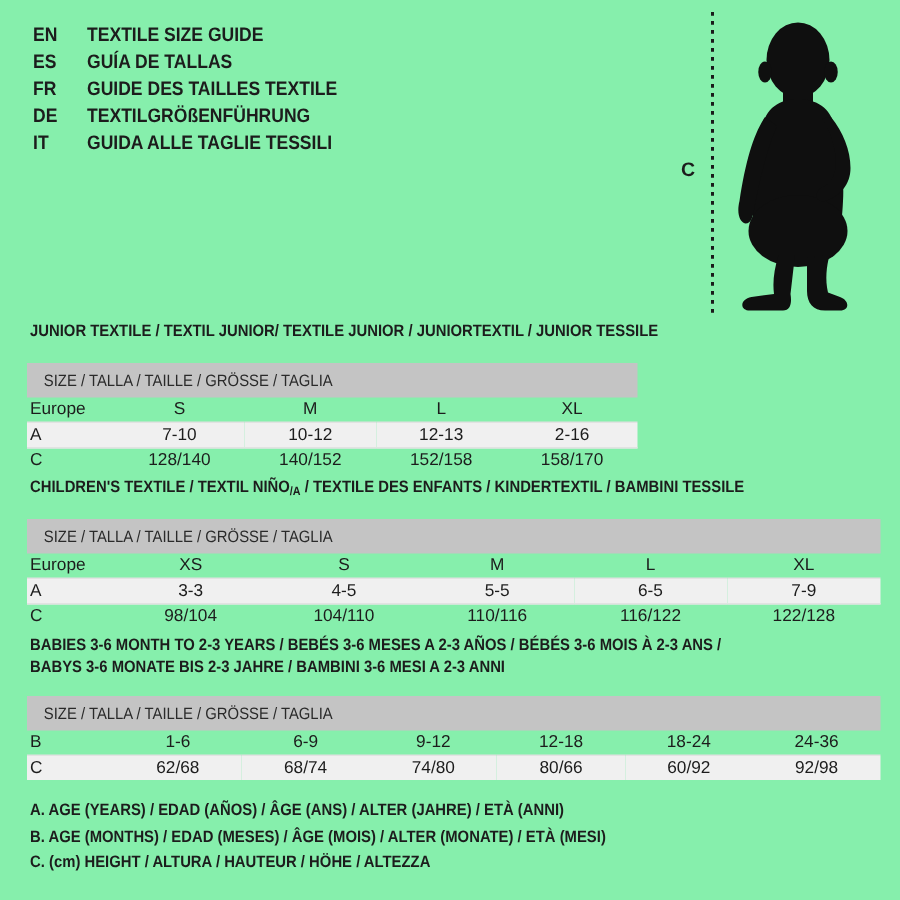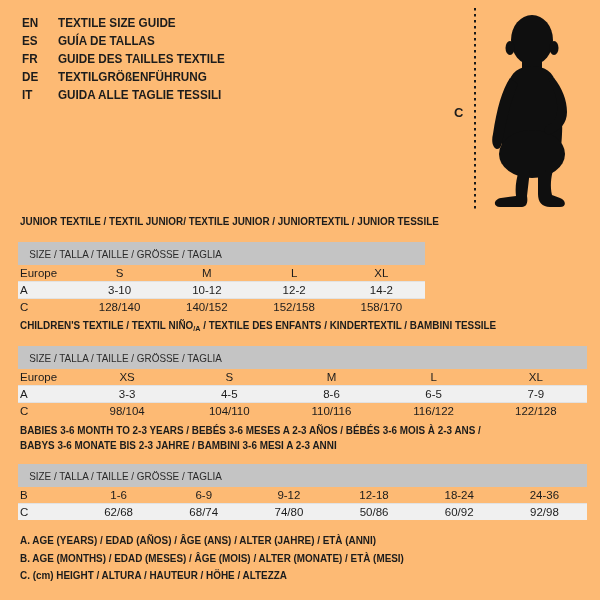--- a/index.html
+++ b/index.html
@@ -1,17 +1,17 @@
 <!DOCTYPE html>
 <html><head>
 <meta charset="utf-8">
 <style>
   html,body{margin:0;padding:0;background:#ffffff;}
   .screen{
-    position:relative;width:600px;height:600px;background:#fdba74;overflow:hidden;
+    position:relative;width:600px;height:600px;background:#86efac;overflow:hidden;
     font-family:"Liberation Sans", sans-serif;color:#1c1c1c;
   }
   
   .lang-block{position:absolute;left:22px;top:14px;transform:scaleX(0.9);transform-origin:left top;}
   .lang-row{display:flex;height:18px;line-height:18px;font-size:13px;font-weight:700;letter-spacing:0;}
   .lang-code{width:40px;flex:0 0 40px;}
   .lang-label{white-space:nowrap;}
   
   .figure-svg{position:absolute;left:466px;top:6px;}
   .height-label{position:absolute;left:454px;top:105px;font-size:13px;font-weight:700;}
@@ -118,24 +118,24 @@
     <tbody>
       <tr>
         <td class="lbl">Europe</td>
         <td>S</td>
         <td>M</td>
         <td>L</td>
         <td>XL</td>
       </tr>
       <tr>
         <td class="lbl">A</td>
-        <td>3-10</td>
+        <td>7-10</td>
         <td>10-12</td>
-        <td>12-2</td>
-        <td>14-2</td>
+        <td>12-13</td>
+        <td>2-16</td>
       </tr>
       <tr>
         <td class="lbl">C</td>
         <td>128/140</td>
         <td>140/152</td>
         <td>152/158</td>
         <td>158/170</td>
       </tr>
     </tbody>
   </table>
@@ -161,21 +161,21 @@
         <td>XS</td>
         <td>S</td>
         <td>M</td>
         <td>L</td>
         <td>XL</td>
       </tr>
       <tr>
         <td class="lbl">A</td>
         <td>3-3</td>
         <td>4-5</td>
-        <td>8-6</td>
+        <td>5-5</td>
         <td>6-5</td>
         <td>7-9</td>
       </tr>
       <tr>
         <td class="lbl">C</td>
         <td>98/104</td>
         <td>104/110</td>
         <td>110/116</td>
         <td>116/122</td>
         <td>122/128</td>
@@ -208,21 +208,21 @@
         <td>9-12</td>
         <td>12-18</td>
         <td>18-24</td>
         <td>24-36</td>
       </tr>
       <tr>
         <td class="lbl">C</td>
         <td>62/68</td>
         <td>68/74</td>
         <td>74/80</td>
-        <td>50/86</td>
+        <td>80/66</td>
         <td>60/92</td>
         <td>92/98</td>
       </tr>
     </tbody>
   </table>
 
   <div class="legend">
     <div class="legend-line">A. AGE (YEARS) / EDAD (AÑOS) / ÂGE (ANS) / ALTER (JAHRE) / ETÀ (ANNI)</div>
     <div class="legend-line">B. AGE (MONTHS) / EDAD (MESES) / ÂGE (MOIS) / ALTER (MONATE) / ETÀ (MESI)</div>
     <div class="legend-line">C. (cm) HEIGHT / ALTURA / HAUTEUR / HÖHE / ALTEZZA</div>

